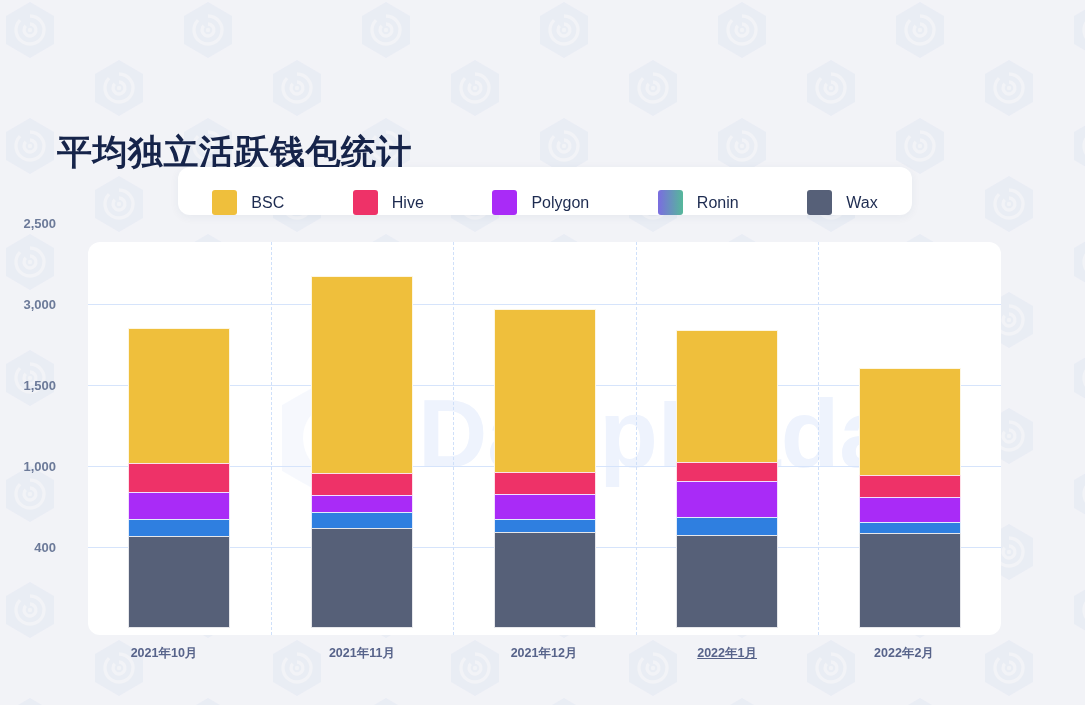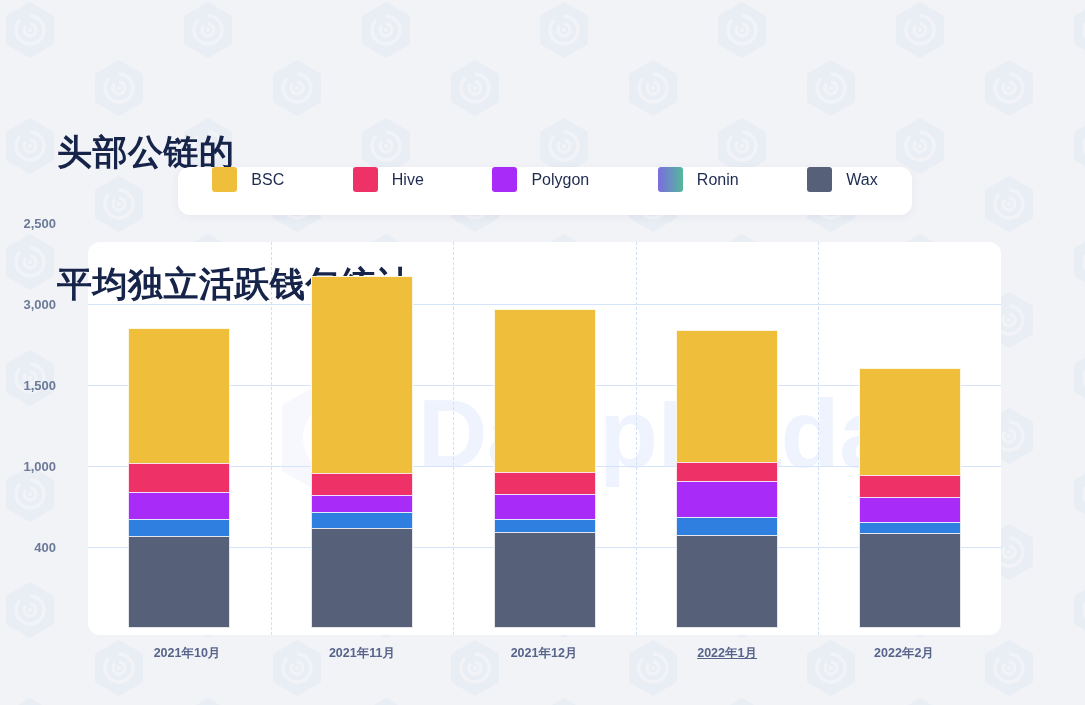--- a/index.html
+++ b/index.html
@@ -44,21 +44,21 @@
   #legend {
     position: absolute;
     left: 178px;
     top: 167px;
     width: 734px;
     height: 48px;
     background: #ffffff;
     border-radius: 12px;
     box-shadow: 0 2px 10px rgba(40,60,110,0.06);
     display: flex;
-    align-items: flex-start;
+    align-items: flex-end;
     justify-content: space-around;
     z-index: 4;
   }
   .legend-item {
     display: flex;
     align-items: center;
     gap: 14px;
   }
   .legend-swatch {
     width: 25px;
@@ -199,21 +199,20 @@
     </g>
     <pattern id="hexpat" width="178" height="116" patternUnits="userSpaceOnUse">
       <use href="#hexlogo" x="0" y="0" opacity="0.55"></use>
       <use href="#hexlogo" x="89" y="58" opacity="0.55"></use>
     </pattern>
   </defs>
   <rect x="0" y="0" width="1085" height="705" fill="url(#hexpat)"></rect>
 </svg>
 
 <div id="title-block">
-  <span id="title-line-1">头部公链的</span>
   <span id="title-line-2">平均独立活跃钱包统计</span>
 </div>
 
 <div id="legend">
     <div class="legend-item">
       <span class="legend-swatch" style="background: rgb(239, 191, 60);"></span>
       <span class="legend-label">BSC</span>
     </div>
     <div class="legend-item">
       <span class="legend-swatch" style="background: rgb(238, 50, 104);"></span>
@@ -293,18 +292,18 @@
     <div class="bar-group" style="left: 770.7px;">
       <div class="bar-seg" style="height: 106.92px; background: rgb(239, 191, 60);"></div>
       <div class="bar-seg" style="height: 22.032px; background: rgb(238, 50, 104);"></div>
       <div class="bar-seg" style="height: 24.948px; background: rgb(169, 43, 247);"></div>
       <div class="bar-seg" style="height: 11.016px; background: rgb(47, 127, 224);"></div>
       <div class="bar-seg" style="height: 94.932px; background: rgb(86, 96, 120);"></div>
     </div>
   </div>
 
 <div id="x-axis">
-    <div class="x-tick" style="left: 29px;">2021年10月</div>
+    <div class="x-tick" style="left: 6px;">2021年10月</div>
     <div class="x-tick" style="left: 203.9px;">2021年11月</div>
     <div class="x-tick" style="left: 386px;">2021年12月</div>
     <div class="x-tick" style="left: 569.1px; text-decoration: underline;">2022年1月</div>
     <div class="x-tick" style="left: 746px;">2022年2月</div>
   </div>
 
 </body></html>

